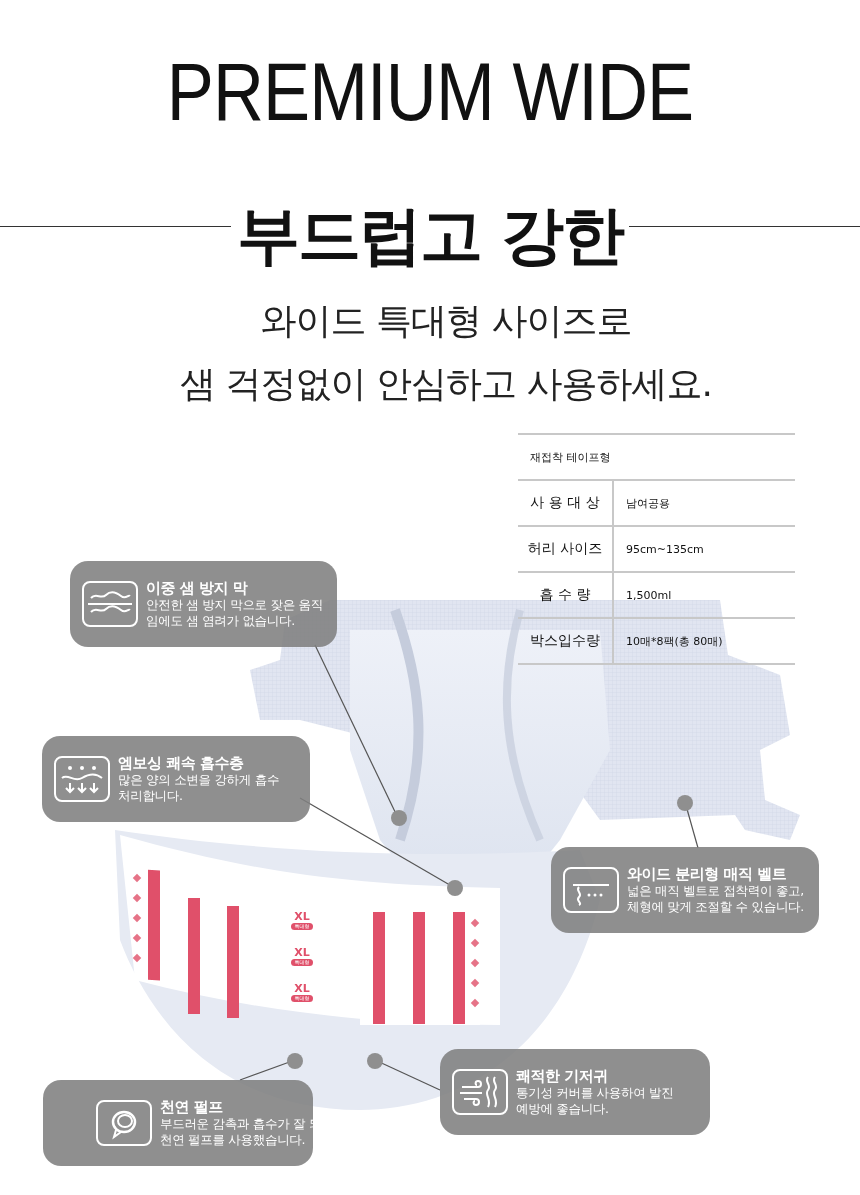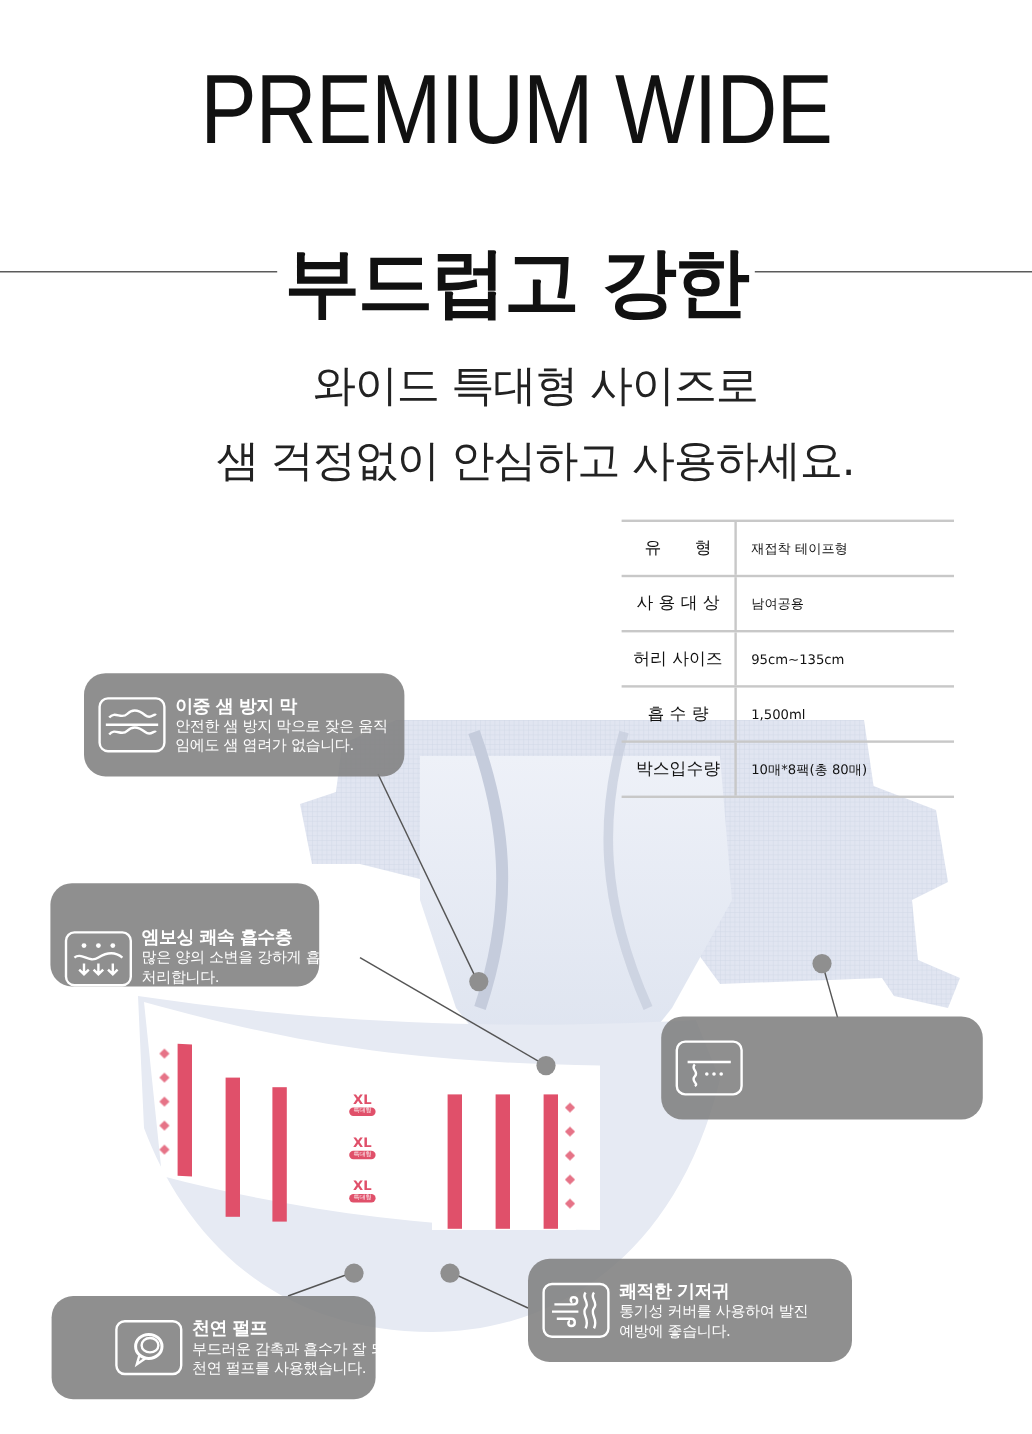--- a/index.html
+++ b/index.html
@@ -111,21 +111,20 @@
 
 <div class="dot" style="left:391px;top:810px;"></div>
 <div class="dot" style="left:447px;top:880px;"></div>
 <div class="dot" style="left:677px;top:795px;"></div>
 <div class="dot" style="left:287px;top:1053px;"></div>
 <div class="dot" style="left:367px;top:1053px;"></div>
 
 <div class="spec">
   <div class="spec-table">
     <div class="spec-row">
-      <div class="spec-key">유　　형</div>
       <div class="spec-val">재접착 테이프형</div>
     </div>
     <div class="spec-row">
       <div class="spec-key">사 용  대 상</div>
       <div class="spec-val">남여공용</div>
     </div>
     <div class="spec-row">
       <div class="spec-key">허리 사이즈</div>
       <div class="spec-val">95cm~135cm</div>
     </div>
@@ -148,21 +147,21 @@
         <path d="M3 24 C8 18 13 26 18 21 S28 18 33 22 S40 20 42 22" stroke="#fff" stroke-width="2" fill="none"></path>
       </svg>
   </div>
   <div class="txt">
     <div class="ttl">이중 샘 방지 막</div>
     <div class="desc">안전한 샘 방지 막으로 잦은 움직</div>
     <div class="desc">임에도 샘 염려가 없습니다.</div>
   </div>
 </div>
 
-<div class="callout" style="left:42px;top:736px;width:224px;height:86px;align-items:flex-end;">
+<div class="callout" style="left:42px;top:736px;width:268px;height:86px;">
   <div class="icon-box">
     <svg width="44" height="34" viewBox="0 0 44 34">
         <circle cx="10" cy="6" r="2" fill="#fff"></circle>
         <circle cx="22" cy="6" r="2" fill="#fff"></circle>
         <circle cx="34" cy="6" r="2" fill="#fff"></circle>
         <path d="M2 16 C8 11 14 21 22 16 S36 11 42 16" stroke="#fff" stroke-width="2" fill="none"></path>
         <path d="M10 21V30M6 26L10 30L14 26M22 21V30M18 26L22 30L26 26M34 21V30M30 26L34 30L38 26" stroke="#fff" stroke-width="2" fill="none"></path>
       </svg>
   </div>
   <div class="txt">
@@ -175,20 +174,25 @@
 <div class="callout" style="left:551px;top:847px;width:268px;height:86px;">
   <div class="icon-box">
     <svg width="44" height="34" viewBox="0 0 44 34">
         <path d="M4 12H40" stroke="#fff" stroke-width="2"></path>
         <path d="M10 14 C6 18 14 20 10 24 S14 30 10 32" stroke="#fff" stroke-width="2" fill="none"></path>
         <circle cx="20" cy="22" r="1.5" fill="#fff"></circle>
         <circle cx="26" cy="22" r="1.5" fill="#fff"></circle>
         <circle cx="32" cy="22" r="1.5" fill="#fff"></circle>
       </svg>
   </div>
+  <div class="txt">
+    <div class="ttl">와이드 분리형 매직 벨트</div>
+    <div class="desc">넓은 매직 벨트로 접착력이 좋고,</div>
+    <div class="desc">체형에 맞게 조절할 수 있습니다.</div>
+  </div>
 </div>
 
 <div class="callout" style="left:43px;top:1080px;width:270px;height:86px;padding-left:41px;">
   <div class="icon-box">
     <svg width="40" height="34" viewBox="0 0 40 34">
         <ellipse cx="20" cy="16" rx="11" ry="10" stroke="#fff" stroke-width="2.5" fill="none"></ellipse>
         <ellipse cx="21" cy="15" rx="7" ry="6" stroke="#fff" stroke-width="2" fill="none"></ellipse>
         <path d="M12 24 L10 31 L17 26" stroke="#fff" stroke-width="2" fill="none"></path>
       </svg>
   </div>

